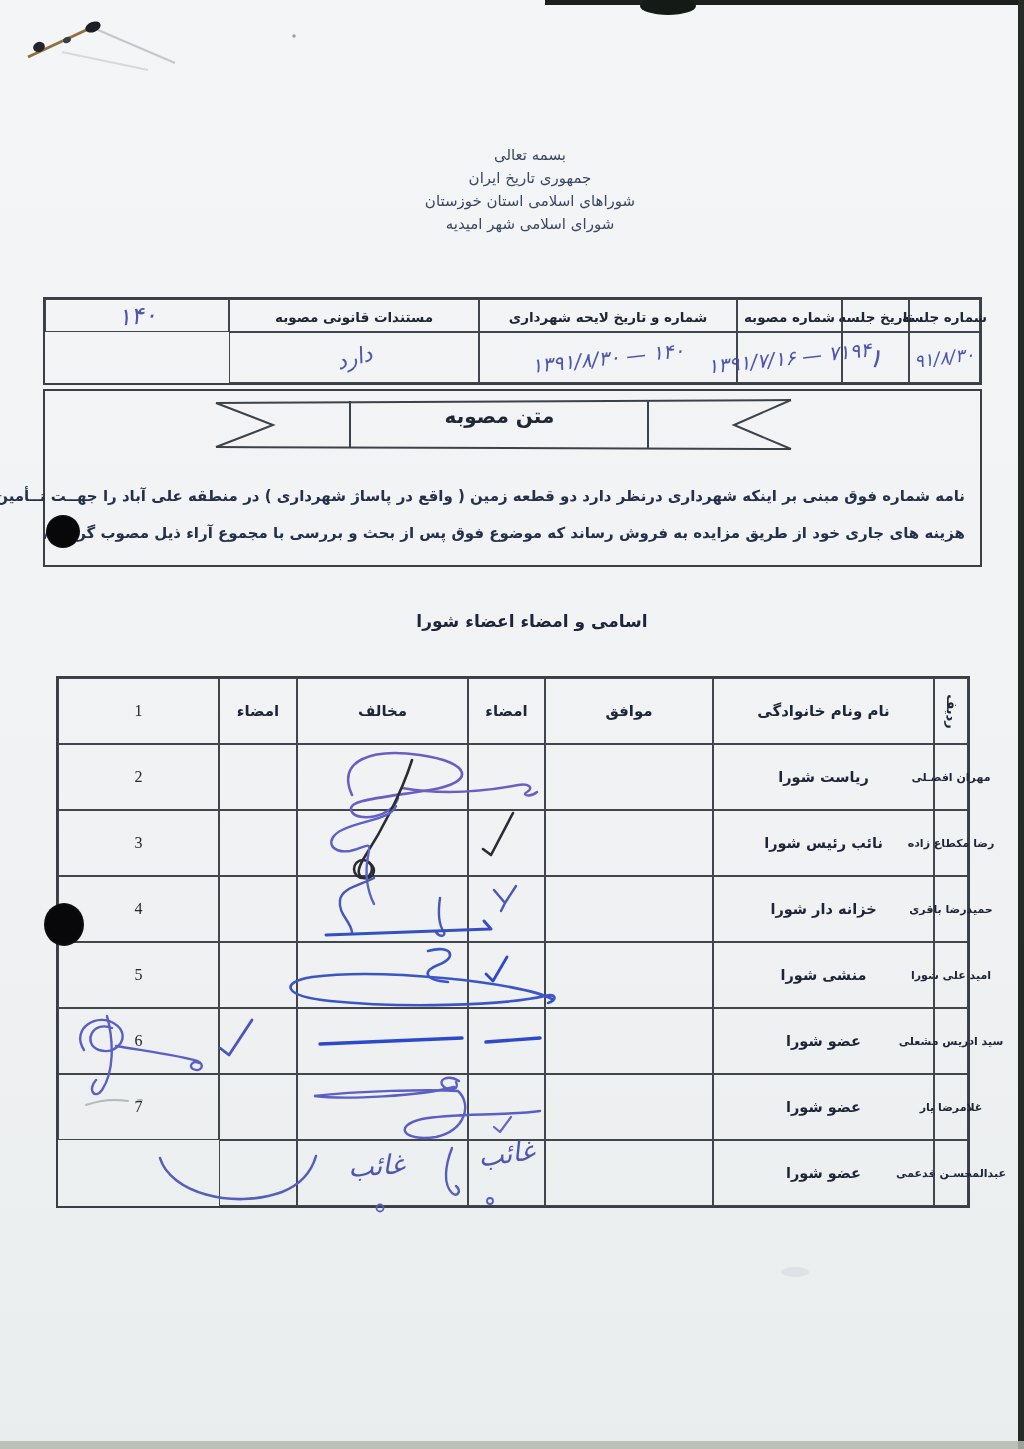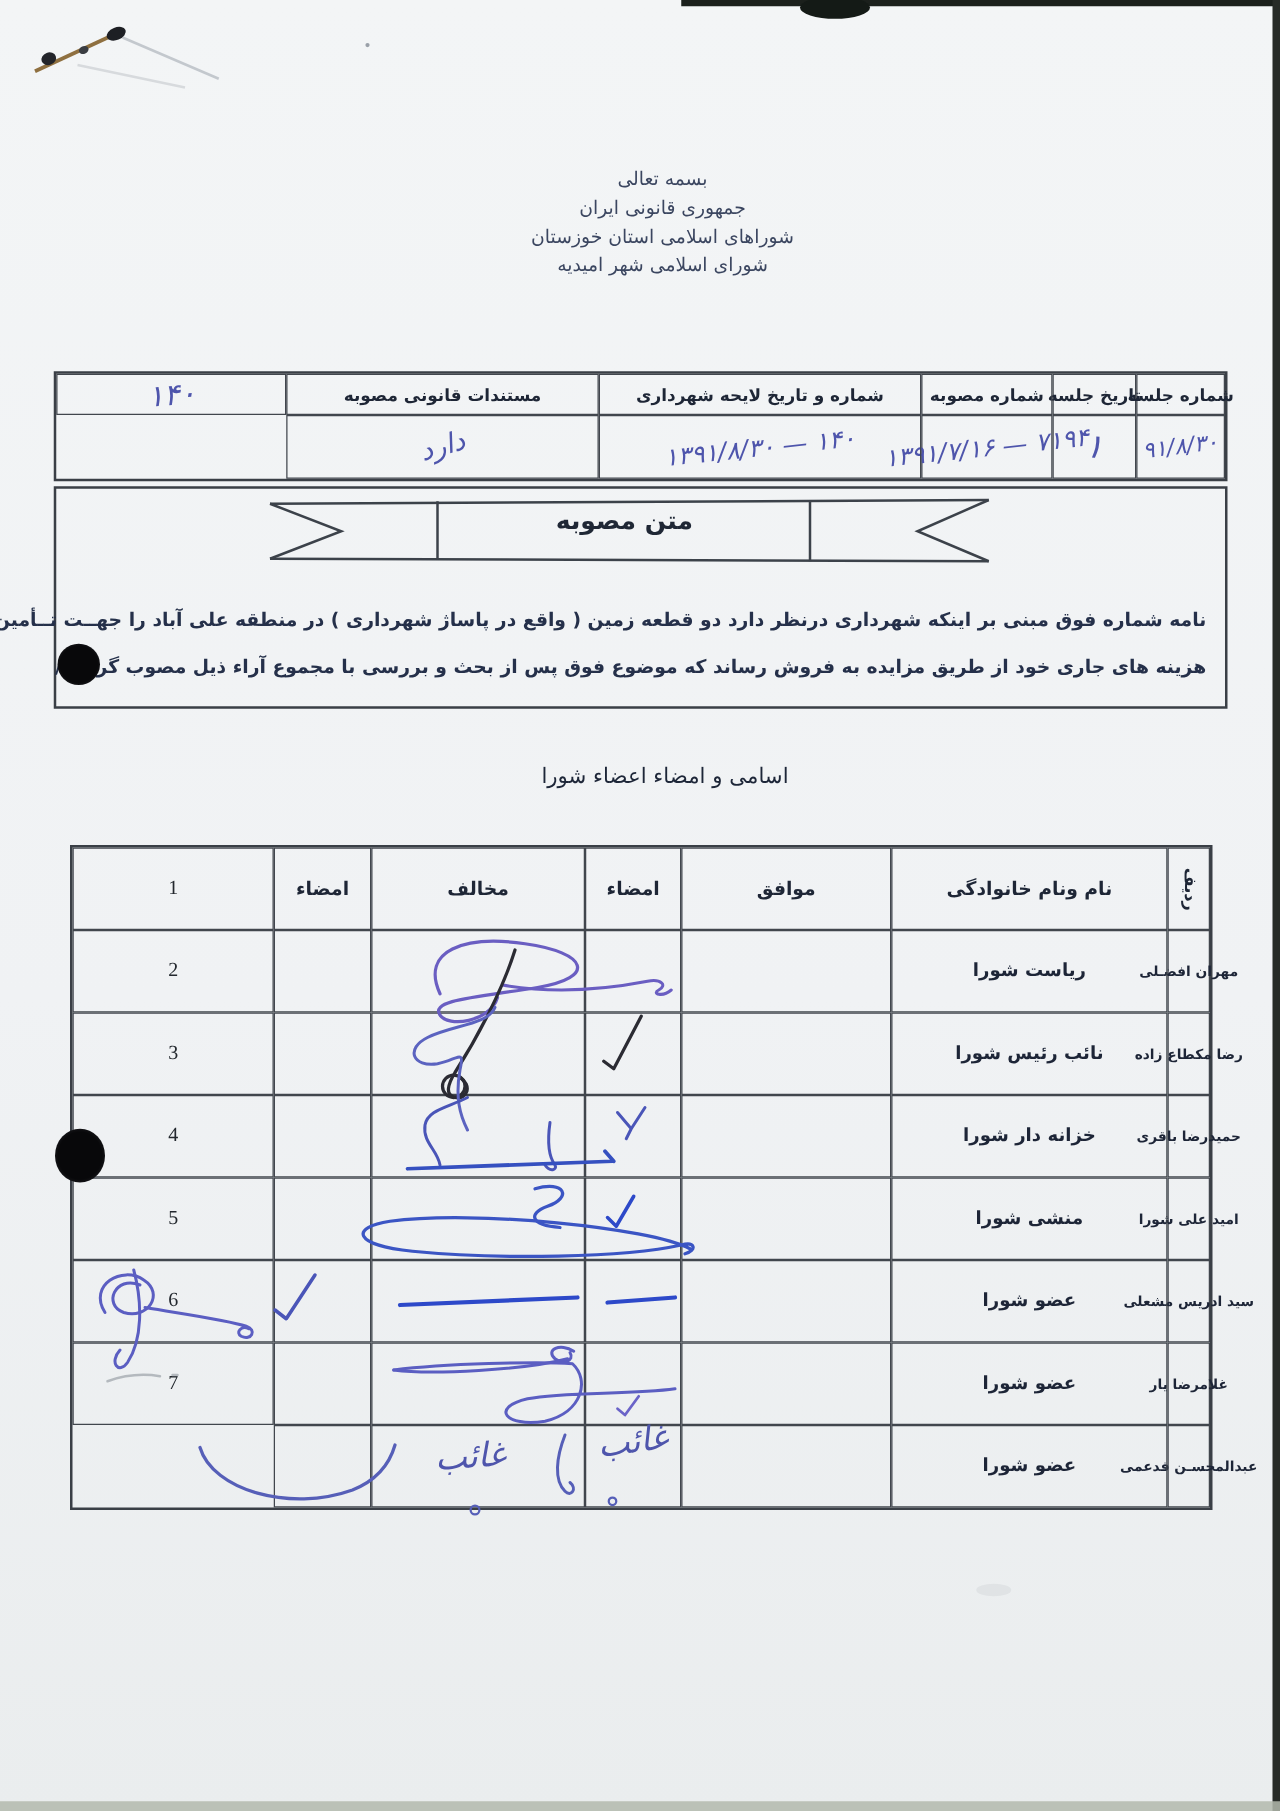--- a/index.html
+++ b/index.html
@@ -3,42 +3,42 @@
 <meta charset="utf-8">
 <style>
   html,body{margin:0;padding:0;background:#777;}
   .page{
     position:relative;width:1024px;height:1449px;margin:0 auto;overflow:hidden;
     background:linear-gradient(180deg,#f3f5f6 0%,#f0f2f4 55%,#eaedee 100%);
     font-family:"DejaVu Sans",sans-serif;color:#2a3347;
   }
   .abs{position:absolute;}
   
-  .doc-header{left:300px;top:132px;width:460px;text-align:center;direction:rtl;
+  .doc-header{left:300px;top:144px;width:460px;text-align:center;direction:rtl;
     font-size:15px;line-height:23px;color:#3b4660;}
   .doc-header div{white-space:nowrap;}
   
   .info-table{left:43px;top:297px;width:939px;box-sizing:border-box;
     border:2px solid #3a3f46;direction:rtl;display:grid;
     grid-template-columns:71px 67px 105px 258px 250px 184px;
     grid-template-rows:33px 51px;background:transparent;}
   .info-table .cell{border:1px solid #41464d;display:flex;align-items:center;justify-content:center;position:relative;}
   .info-head{font-weight:bold;font-size:13.5px;color:#1e2636;padding-top:2px;white-space:nowrap;}
   
   .hw{font-style:italic;color:#4e55ac;letter-spacing:1px;direction:rtl;white-space:nowrap;}
   
   .res-box{left:43px;top:389px;width:939px;height:178px;box-sizing:border-box;border:2px solid #3a3f46;}
   .ribbon-title{left:352px;top:404px;width:295px;text-align:center;font-weight:bold;
     font-size:20px;color:#1f2735;direction:rtl;}
   .res-text{left:60px;top:478px;width:905px;direction:rtl;text-align:justify;
     font-weight:bold;font-size:15px;line-height:37px;color:#25304a;}
   .res-text .jline{text-align:justify;text-align-last:justify;white-space:nowrap;}
   
   .sec-title{left:102px;top:611px;width:860px;text-align:center;direction:rtl;
-    font-weight:normal;font-size:17px;color:#1d2638;}
+    font-weight:bold;font-size:17px;color:#1d2638;}
   .members-table{left:56px;top:676px;width:914px;box-sizing:border-box;border:2px solid #3a3f46;
     direction:rtl;display:grid;
     grid-template-columns:34px 221px 168px 77px 171px 78px 161px;
     grid-template-rows:66px repeat(7,66px);}
   .members-table .cell{border:1px solid #41464d;display:flex;align-items:center;justify-content:center;position:relative;}
   .mt-head{font-weight:bold;font-size:15px;color:#1e2636;white-space:nowrap;}
   .mt-head.v span{display:inline-block;transform:rotate(90deg);font-size:13px;}
   .mt-no{font-family:"Liberation Serif",serif;font-size:16px;color:#23282e;}
   .mt-name{font-weight:bold;font-size:11px;color:#1d2537;white-space:nowrap;text-align:center;}
   .mt-pos{font-weight:bold;font-size:14.5px;color:#1d2537;white-space:nowrap;}
@@ -66,21 +66,21 @@
       <ellipse cx="93" cy="27" rx="8" ry="5" fill="#1d1f24" transform="rotate(-22 93 27)"></ellipse>
       <ellipse cx="39" cy="47" rx="6" ry="5" fill="#23252a" transform="rotate(-20 39 47)"></ellipse>
       <ellipse cx="67" cy="40" rx="4" ry="3" fill="#3a3d42" transform="rotate(-25 67 40)"></ellipse>
       <circle cx="294" cy="36" r="1.7" fill="#9aa0a8"></circle>
     </g>
     <ellipse cx="795" cy="1272" rx="14" ry="5" fill="#e0e3e5"></ellipse>
   </svg>
 
   <div class="abs doc-header">
     <div>بسمه تعالی</div>
-    <div>جمهوری قانونی ایران</div>
+    <div>جمهوری تاریخ ایران</div>
     <div>شوراهای اسلامی استان خوزستان</div>
     <div>شورای اسلامی شهر امیدیه</div>
   </div>
 
   <div class="abs info-table">
     <div class="cell info-head">شماره جلسه</div>
     <div class="cell info-head">تاریخ جلسه</div>
     <div class="cell info-head">شماره مصوبه</div>
     <div class="cell info-head">شماره و تاریخ لایحه شهرداری</div>
     <div class="cell info-head">مستندات قانونی مصوبه</div>

